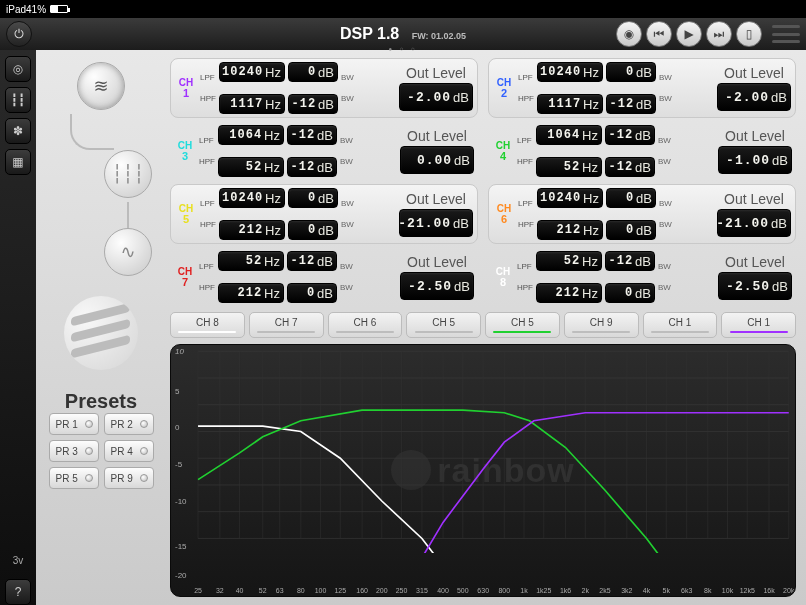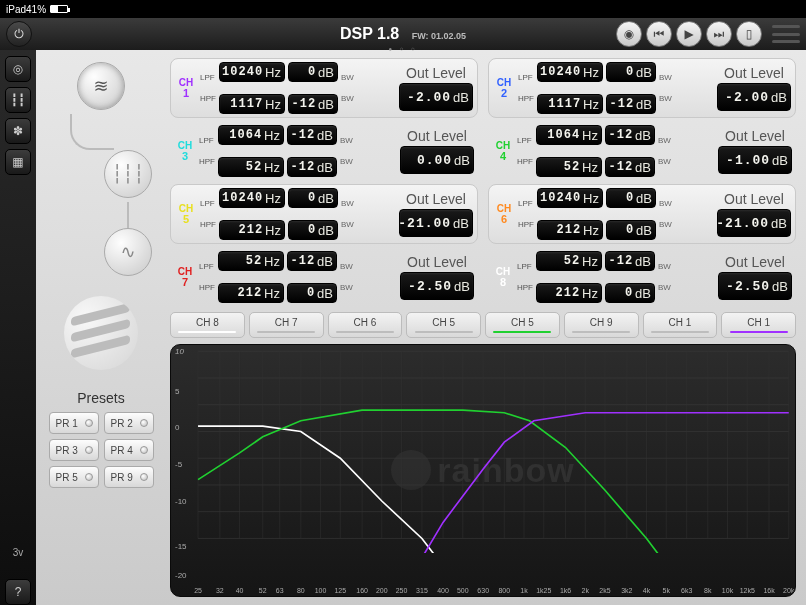--- a/index.html
+++ b/index.html
@@ -22,32 +22,32 @@
   .hdots { position:absolute; left:0; right:0; top:28px; text-align:center; font-size:6px; color:#888; letter-spacing:3px; pointer-events:none; }
   .hspacer { flex:1; }
   .hmenu { width:28px; height:18px; display:flex; flex-direction:column; justify-content:space-between; margin-left:6px; }
   .hmenu div { height:3px; background:#555; border-radius:2px; }
 
   
   .main { display:flex; height:555px; background:linear-gradient(#e8e8e8,#cacaca); }
   .leftrail { width:36px; background:linear-gradient(#2a2a2a,#0d0d0d); display:flex; flex-direction:column; align-items:center; padding-top:6px; gap:5px; }
   .railbtn { width:26px; height:26px; background:linear-gradient(#3c3c3c,#191919); border:1px solid #000; border-radius:5px; display:flex; align-items:center; justify-content:center; color:#ccc; font-size:12px; }
   .railspacer { flex:1; }
-  .railtxt { color:#aaa; font-size:10px; margin-bottom:16px; }
+  .railtxt { color:#aaa; font-size:10px; margin-bottom:8px; }
 
   .sidecol { width:130px; display:flex; flex-direction:column; align-items:center; padding:12px 6px 6px; }
   .navnode { width:48px; height:48px; border-radius:24px; background:radial-gradient(circle at 35% 30%, #fefefe, #c8c8c8); border:1px solid #aaa; display:flex; align-items:center; justify-content:center; color:#888; font-size:18px; margin-bottom:4px; }
   .navnode.active { box-shadow:0 0 6px rgba(0,0,0,.3) inset; color:#555; }
   .navline { width:44px; height:36px; border-left:2px solid #bbb; border-bottom:2px solid #bbb; border-bottom-left-radius:20px; margin-left:28px; align-self:flex-start; }
   .navline2 { width:2px; height:26px; background:#bbb; align-self:center; margin-left:0; }
   .sidecol .logo { margin-top:16px; width:74px; height:74px; border-radius:37px; background:radial-gradient(circle at 30% 30%, #f8f8f8, #d5d5d5); position:relative; overflow:hidden; }
   .logo .bar { position:absolute; left:10%; right:10%; height:9px; background:#bcbcbc; border-radius:4px; transform:skewY(-14deg); }
 
   .presets { margin-top:20px; text-align:center; }
-  .presets h4 { font-size:14px; font-weight:normal; color:#333; margin-bottom:6px; }
+  .presets h4 { font-size:20px; font-weight:bold; color:#333; }
   .presetgrid { display:grid; grid-template-columns:1fr 1fr; gap:5px; }
   .preset { width:50px; height:22px; border-radius:4px; background:linear-gradient(#fdfdfd,#d8d8d8); border:1px solid #aaa; font-size:10px; color:#444; display:flex; align-items:center; justify-content:flex-start; padding-left:6px; position:relative; }
   .preset .led { position:absolute; right:5px; top:6px; width:8px; height:8px; border-radius:4px; background:radial-gradient(circle at 35% 35%, #fff, #bbb); border:1px solid #999; }
 
   .content { flex:1; padding:8px 10px 8px 4px; display:flex; flex-direction:column; gap:6px; }
 
   
   .chgrid { display:grid; grid-template-columns:1fr 1fr; gap:4px 10px; }
   .chrow { display:flex; align-items:center; gap:3px; padding:3px 4px; border-radius:8px; }
   .chrow.band { background:linear-gradient(#f4f4f4,#dedede); border:1px solid #c9c9c9; }

